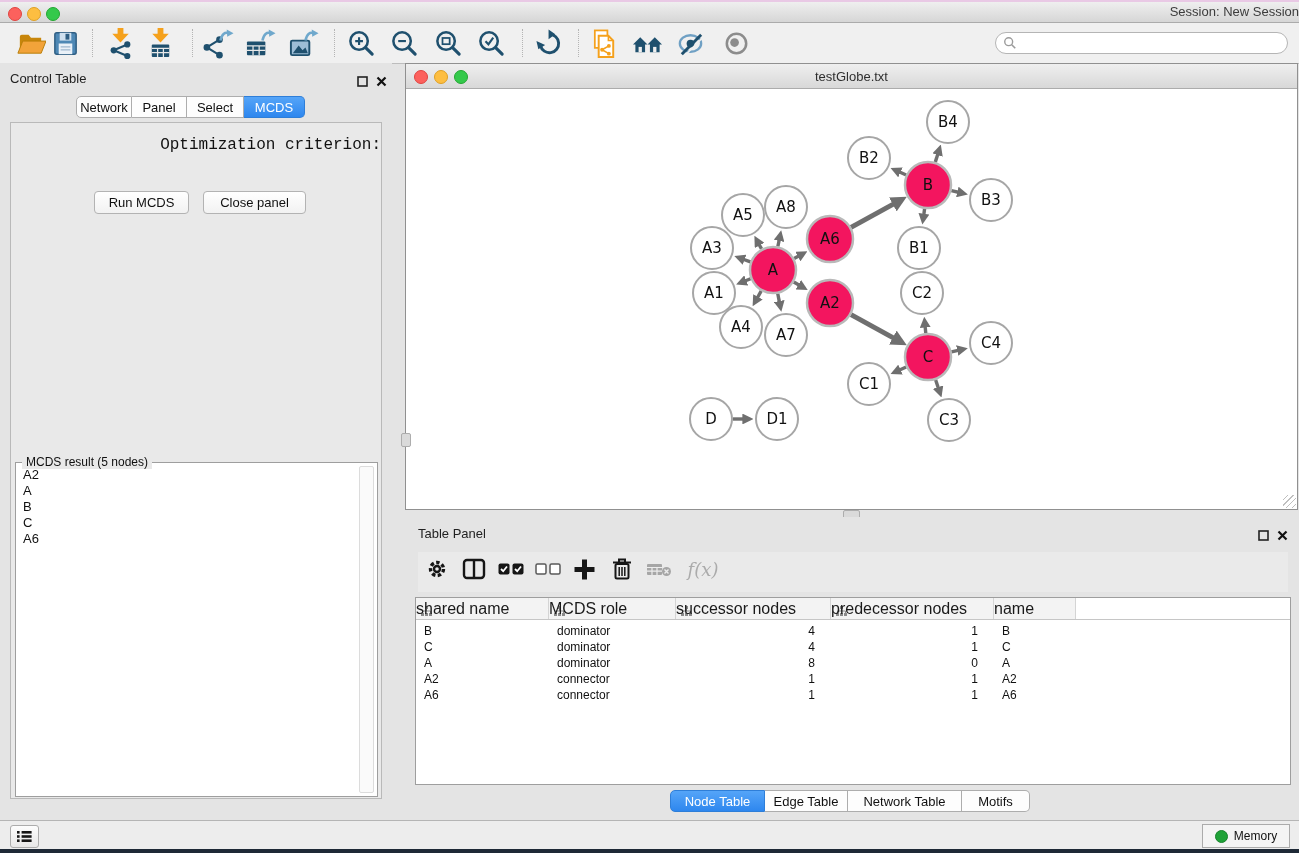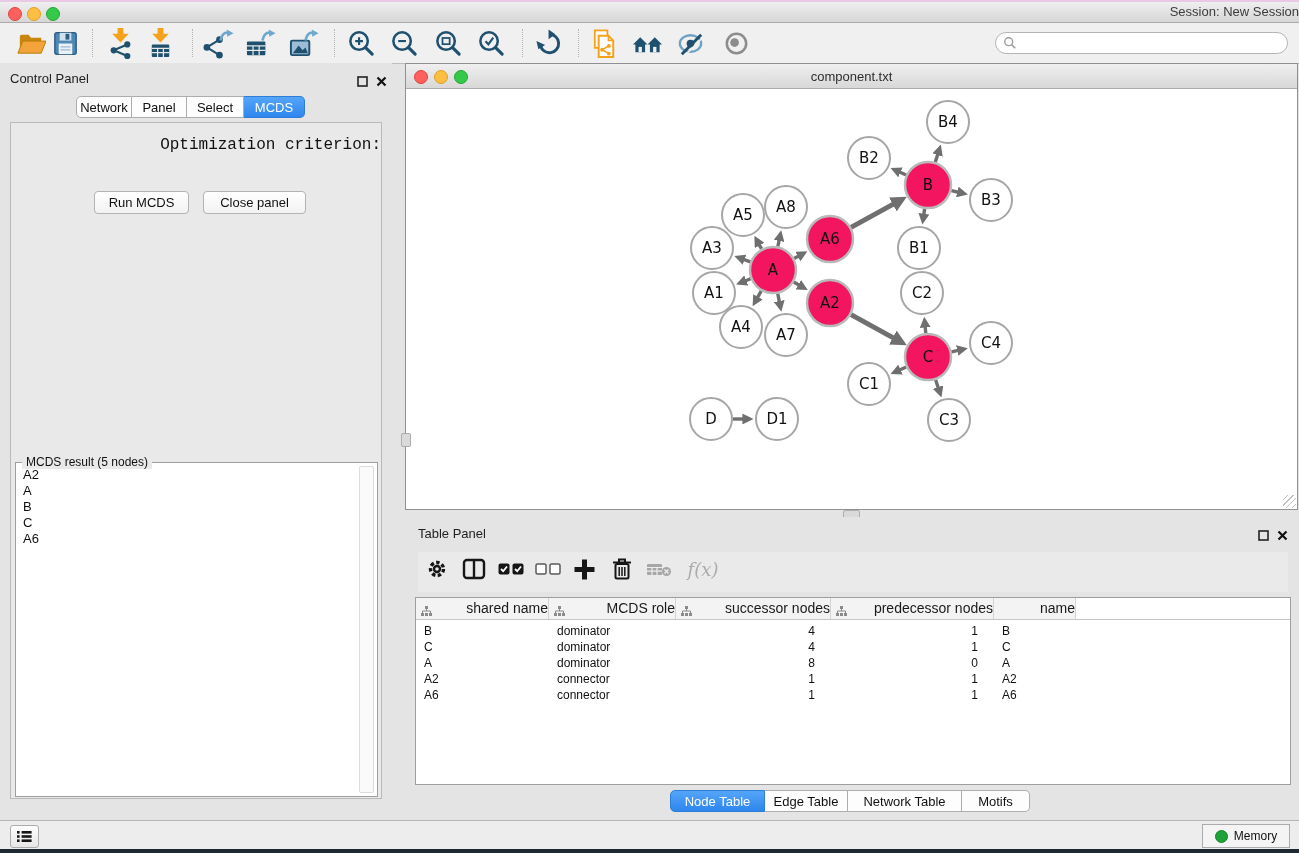--- a/index.html
+++ b/index.html
@@ -59,21 +59,21 @@
   .handle{background:#DADADA;border:1px solid #ADADAD;border-radius:2px;}
 
   
   .tp{left:405px;top:517px;width:894px;height:303px;background:#E4E4E4;}
   .tp-toolbar{position:absolute;left:13px;top:35px;width:870px;height:40px;background:#EAEAEA;display:flex;align-items:flex-start;}
   .tpbtn{width:37px;height:34px;display:flex;align-items:center;justify-content:center;}
   .fx{font-family:"DejaVu Serif",serif;font-style:italic;font-size:18px;color:#ABABAB;padding-left:4px;}
   .dtable{position:absolute;left:10px;top:80px;width:876px;height:188px;background:#fff;border:1px solid #9E9E9E;box-sizing:border-box;}
   .thead{position:absolute;left:0;top:0;height:21px;width:100%;border-bottom:1px solid #C6C6C6;}
   .th{position:absolute;top:0;height:21px;background:#F3F3F3;border-right:1px solid #D4D4D4;box-sizing:border-box;}
-  .th .lbl{position:absolute;left:0;top:0;width:100%;text-align:right;font-size:14px;line-height:21px;color:#1A1A1A;}
+  .th .lbl{position:absolute;left:0;top:0;width:100%;text-align:left;font-size:16px;line-height:21px;color:#1A1A1A;}
   .th .sico{position:absolute;left:5px;top:5px;}
   .trow{position:absolute;left:0;height:16px;width:100%;font-size:12px;color:#111;}
   .td{position:absolute;top:0;height:16px;line-height:16px;box-sizing:border-box;}
   .td.num{text-align:right;padding-right:16px;}
   .td.txt{padding-left:8px;}
   .bt-tabs{position:absolute;top:273px;display:flex;height:22px;left:265px;}
 
   
   .statusbar{left:0;top:820px;width:1299px;height:29px;background:#EDEDED;border-top:1px solid #B5B5B5;box-sizing:border-box;}
   .listbtn{position:absolute;left:10px;top:4px;width:27px;height:21px;background:linear-gradient(#FDFDFD,#E7E7E7);
@@ -241,21 +241,21 @@
     <div class="searchbox">
       <svg width="14" height="14" viewBox="0 0 16 16">
         <circle cx="6.5" cy="6.5" r="4.5" fill="none" stroke="#9B9B9B" stroke-width="1.6"></circle>
         <path d="M10 10 L14 14" stroke="#9B9B9B" stroke-width="1.8"></path>
       </svg>
       <input placeholder="" style="">
     </div>
   </div>
 
   <div class="abs cp">
-    <div class="abs panel-title" style="left:10px;top:8px">Control Panel</div>
+    <div class="abs panel-title" style="left:10px;top:8px">Control Table</div>
     <div class="winbtn" style="left:357px;top:10px">
       <svg width="11" height="11" viewBox="0 0 11 11">
           <rect x="1" y="1" width="9" height="9" fill="none" stroke="#222" stroke-width="1.6"></rect>
         </svg>
     </div>
     <div class="winbtn" style="left:376px;top:10px">
       <svg width="11" height="11" viewBox="0 0 11 11">
           <path d="M1.5 1.5 L9.5 9.5 M9.5 1.5 L1.5 9.5" stroke="#111" stroke-width="2.2"></path>
         </svg>
     </div>
@@ -284,21 +284,21 @@
         <div class="vscroll"></div>
       </div>
     </div>
   </div>
 
   <div class="abs netwin">
     <div class="nw-title">
       <span class="light lr" style="left:8px;top:6px"></span>
       <span class="light ly" style="left:28px;top:6px"></span>
       <span class="light lg" style="left:48px;top:6px"></span>
-      <span>component.txt</span>
+      <span>testGlobe.txt</span>
     </div>
     <div class="nw-canvas">
       <svg width="891" height="419" viewBox="0 0 891 419">
         <defs>
           <marker id="arrowhead" viewBox="0 0 10 10" refX="2" refY="5" markerWidth="3.2" markerHeight="3.2" orient="auto">
             <path d="M0 0 L10 5 L0 10 Z" fill="#6F6F6F"></path>
           </marker>
         </defs>
       <line x1="355.5075488636662" y1="158.93050625005478" x2="352.5339631192778" y2="153.47893238534263" stroke="#6F6F6F" stroke-width="3.4" marker-end="url(#arrowhead)"></line>
           <line x1="371.8501966894689" y1="156.4952006587279" x2="373.44415080806795" y2="148.7706537762861" stroke="#6F6F6F" stroke-width="3.4" marker-end="url(#arrowhead)"></line>

